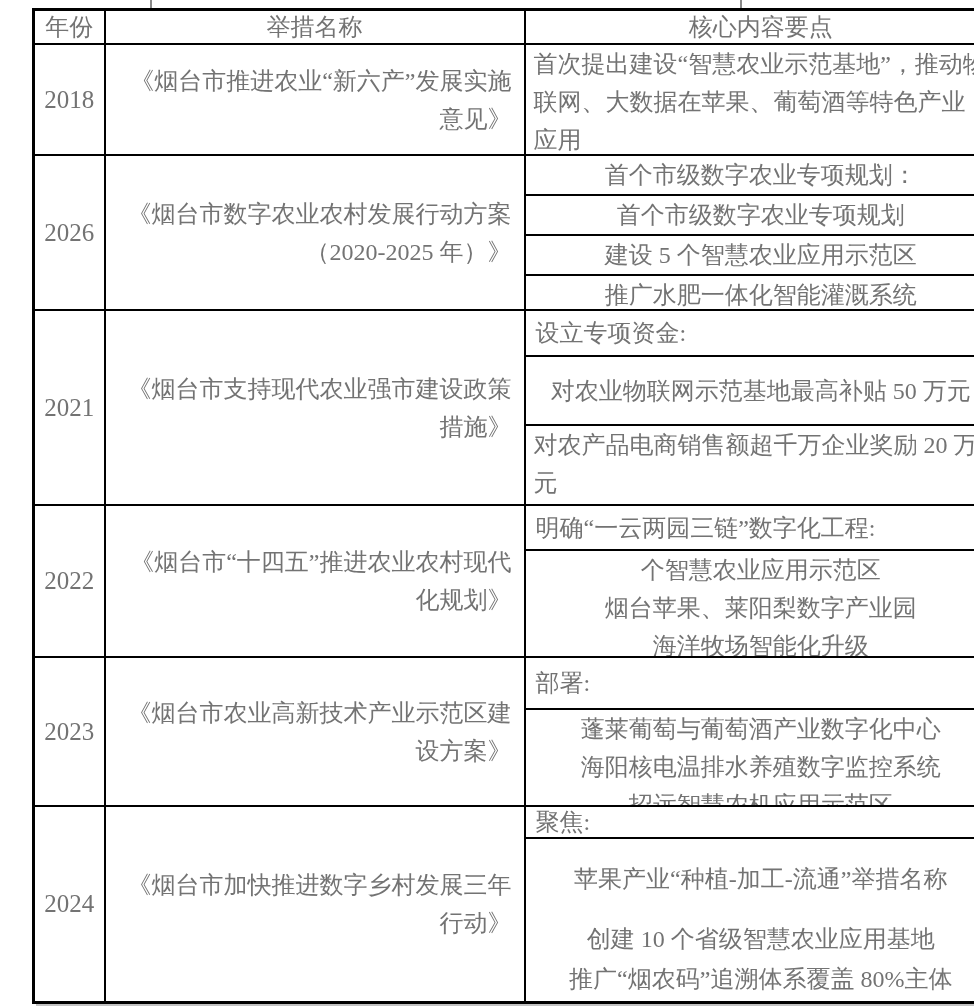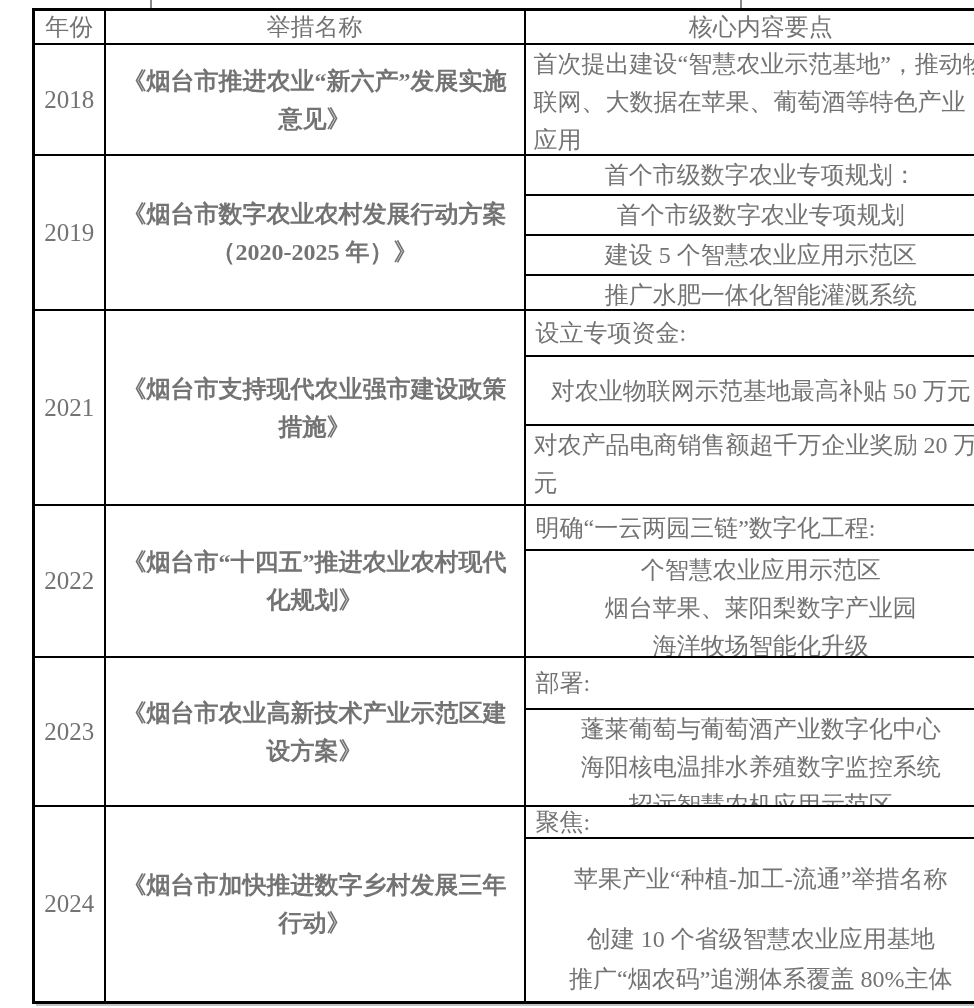--- a/index.html
+++ b/index.html
@@ -9,21 +9,21 @@
         table-layout:fixed;border:3px solid #000;}
   td,th{border:2px solid #000;font-weight:normal;font-size:24px;overflow:hidden;}
   col.c-year{width:71px;}
   col.c-measure{width:420px;}
   col.c-points{width:473px;}
   tr.h{height:34px;}
   tr.r0{height:111px;} tr.r1{height:155px;} tr.r2{height:195px;}
   tr.r3{height:152px;} tr.r4{height:149px;} tr.r5{height:196px;}
   th{text-align:center;vertical-align:middle;padding:0;}
   td.year{text-align:center;vertical-align:middle;font-size:25px;padding:0;}
-  td.measure{text-align:center;vertical-align:middle;line-height:38px;padding:0 12px;font-weight:bold;}
+  td.measure{text-align:right;vertical-align:middle;line-height:38px;padding:0 12px;}
   td.points{padding:0;vertical-align:top;}
   .pts{display:flex;flex-direction:column;width:100%;}
   .r0 .pts{height:107px;} .r1 .pts{height:151px;} .r2 .pts{height:191px;}
   .r3 .pts{height:148px;} .r4 .pts{height:145px;} .r5 .pts{height:192px;}
   .sub{display:flex;align-items:center;line-height:38px;padding:0 8px;}
   .ctr{justify-content:center;}
   .lft{justify-content:flex-start;text-align:left;padding-left:10px;}
   .f1{flex:1 1 0;} .f2{flex:2 1 0;}
   .sh39{height:30px;flex:0 0 auto;} .sh41{height:50px;flex:0 0 auto;}
   .sh43{height:43px;flex:0 0 auto;} .sh44{height:44px;flex:0 0 auto;border-radius:17px;}
@@ -61,21 +61,21 @@
         <td class="year">2018</td>
         <td class="measure">《烟台市推进农业“新六产”发展实施意见》</td>
         <td class="points">
           <div class="pts">
             <div class="sub f1 ctr">首次提出建设“智慧农业示范基地”，推动物联网、大数据在苹果、葡萄酒等特色产业应用</div>
           </div>
         </td>
       </tr>
 
       <tr class="r1">
-        <td class="year">2019</td>
+        <td class="year">2026</td>
         <td class="measure">《烟台市数字农业农村发展行动方案（2020-2025 年）》</td>
         <td class="points">
           <div class="pts">
             <div class="sub f1 ctr">首个市级数字农业专项规划：</div>
             <div class="sub f1 ctr dv">首个市级数字农业专项规划</div>
             <div class="sub f1 ctr dv">建设 5 个智慧农业应用示范区</div>
             <div class="sub f1 ctr dv">推广水肥一体化智能灌溉系统</div>
           </div>
         </td>
       </tr>

